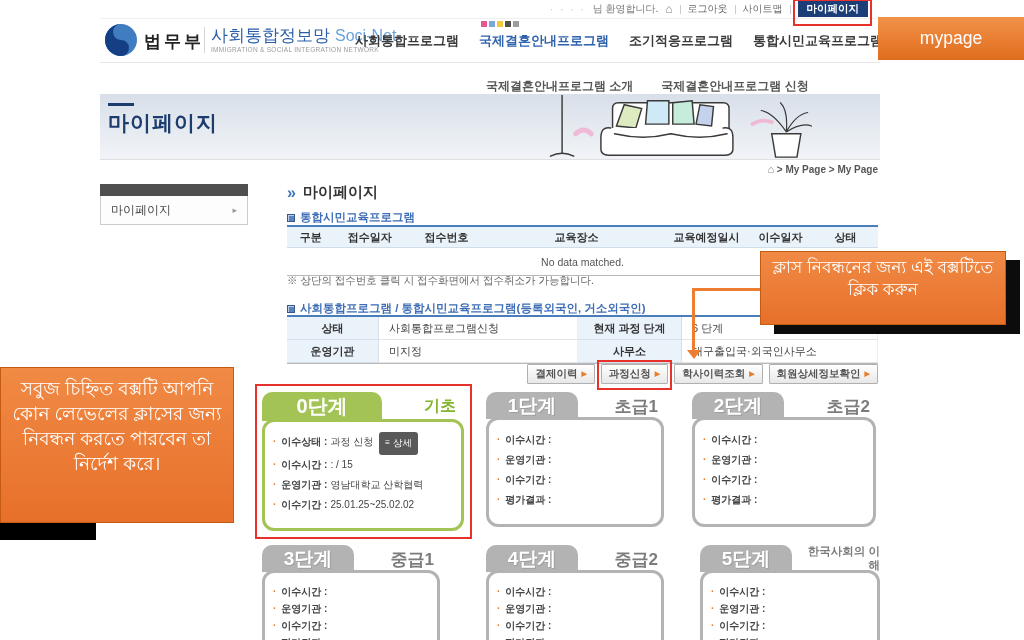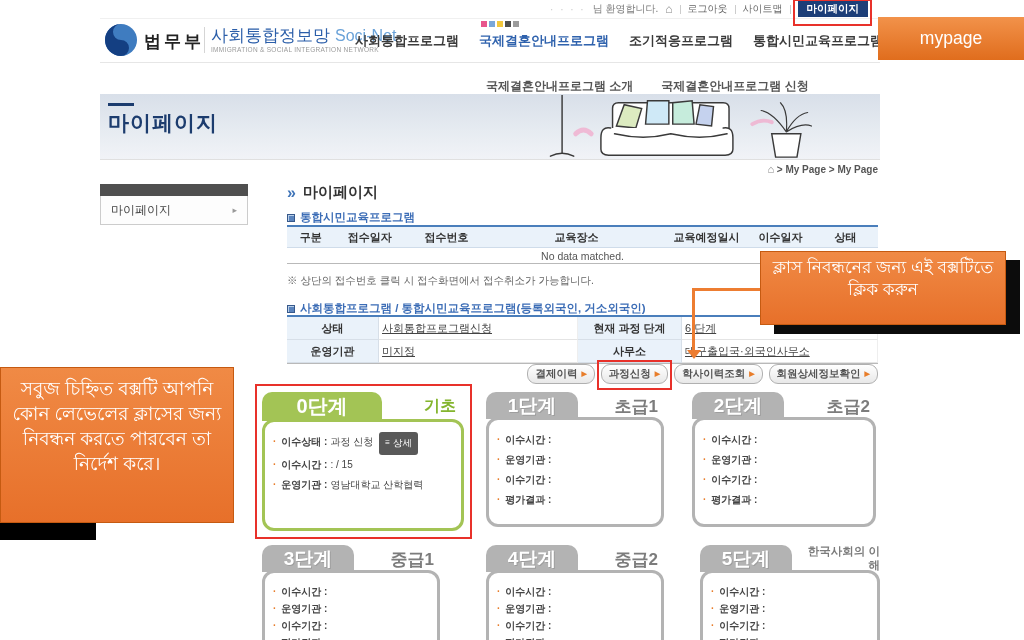--- a/index.html
+++ b/index.html
@@ -67,34 +67,34 @@
           font-weight:bold; color:#3c6db6; white-space:nowrap; }
   .sqicon { width:8px; height:8px; background:#5b84bd; border:1px solid #37598c; box-shadow:inset 1px 1px 0 #b9cfe8; flex:none; }
 
   .table1 { position:absolute; left:287px; top:225px; width:591px; border-top:2px solid #4a7ebb; }
   .t1h { display:flex; background:#eaf2fa; height:21px; align-items:center; font-weight:bold; color:#333;
          font-size:11px; border-bottom:1px solid #cfdcea; }
   .t1h span { text-align:center; }
   .t1h span:nth-child(1){width:8%;} .t1h span:nth-child(2){width:12%;} .t1h span:nth-child(3){width:14%;}
   .t1h span:nth-child(4){width:30%;} .t1h span:nth-child(5){width:14%;} .t1h span:nth-child(6){width:11%;}
   .t1h span:nth-child(7){width:11%;}
-  .t1b { height:16px; display:flex; align-items:center; justify-content:center; color:#555;
+  .t1b { height:28px; display:flex; align-items:center; justify-content:center; color:#555;
          border-bottom:1px solid #b9b9b9; font-size:10.5px; }
   .note { position:absolute; left:287px; top:274px; font-size:10.5px; color:#666; white-space:nowrap; }
 
   .table2 { position:absolute; left:287px; top:315px; width:591px; border-top:2px solid #4a7ebb;
             border-bottom:1px solid #b9b9b9; display:grid; grid-template-columns:92px 199px 104px 196px; font-size:11px; }
   .t2lab { background:#eaf2fa; font-weight:bold; color:#333; display:flex; align-items:center; justify-content:center;
            height:23px; border-bottom:1px solid #d7dfe8; border-right:1px solid #d7dfe8; }
-  .t2val { display:flex; align-items:center; padding-left:3px; height:23px; border-bottom:1px solid #e4e4e4;
-           color:#444; border-right:1px solid #eee; white-space:nowrap;text-decoration:underline; }
+  .t2val { display:flex; align-items:center; padding-left:10px; height:23px; border-bottom:1px solid #e4e4e4;
+           color:#444; border-right:1px solid #eee; white-space:nowrap; }
 
   .btnrow { position:absolute; left:287px; top:364px; width:591px; display:flex; justify-content:flex-end; gap:6px; }
   .abtn { display:inline-flex; align-items:center; height:20px; padding:0 7px; border:1px solid #b0b0b0;
-          border-radius:9px; background:linear-gradient(#fff,#e8e8e8); font-size:10.5px; font-weight:bold;
+          border-radius:1px; background:linear-gradient(#fff,#e8e8e8); font-size:10.5px; font-weight:bold;
           color:#555; gap:4px; cursor:pointer; white-space:nowrap; }
   .abtn .barr { color:#e87d2a; font-size:7px; }
   .annot { position:relative; }
   .annot::after { content:""; position:absolute; left:-5px; right:-5px; top:-5px; bottom:-7px;
                   border:2px solid #e8312a; pointer-events:none; }
 
   
   .card { position:absolute; }
   .card .tab { position:relative; border-radius:10px 10px 0 0; color:#fff; font-weight:bold; text-align:center; z-index:1; }
   .card .level { position:absolute; font-weight:bold; }
@@ -289,20 +289,21 @@
   <div class="card green card0">
     <div class="tab"><span>0단계</span></div>
     <div class="level">기초</div>
     <div class="body">
       <div class="fline"><span class="flab">이수상태 :</span><span class="fval">과정 신청</span><span class="detail-btn">
             <span class="dicon">≡</span>
             <span>상세</span>
           </span></div>
       <div class="fline"><span class="flab">이수시간 :</span><span class="fval">: / 15</span></div>
       <div class="fline"><span class="flab">운영기관 :</span><span class="fval">영남대학교 산학협력</span></div>
+      <div class="fline"><span class="flab">이수기간 :</span><span class="fval">25.01.25~25.02.02</span></div>
     </div>
   </div>
 
   <div class="card gray card1">
     <div class="tab"><span>1단계</span></div>
     <div class="level">초급1</div>
     <div class="body">
       <div class="fline"><span class="flab">이수시간 :</span><span class="fval"></span></div>
       <div class="fline"><span class="flab">운영기관 :</span><span class="fval"></span></div>
       <div class="fline"><span class="flab">이수기간 :</span><span class="fval"></span></div>

